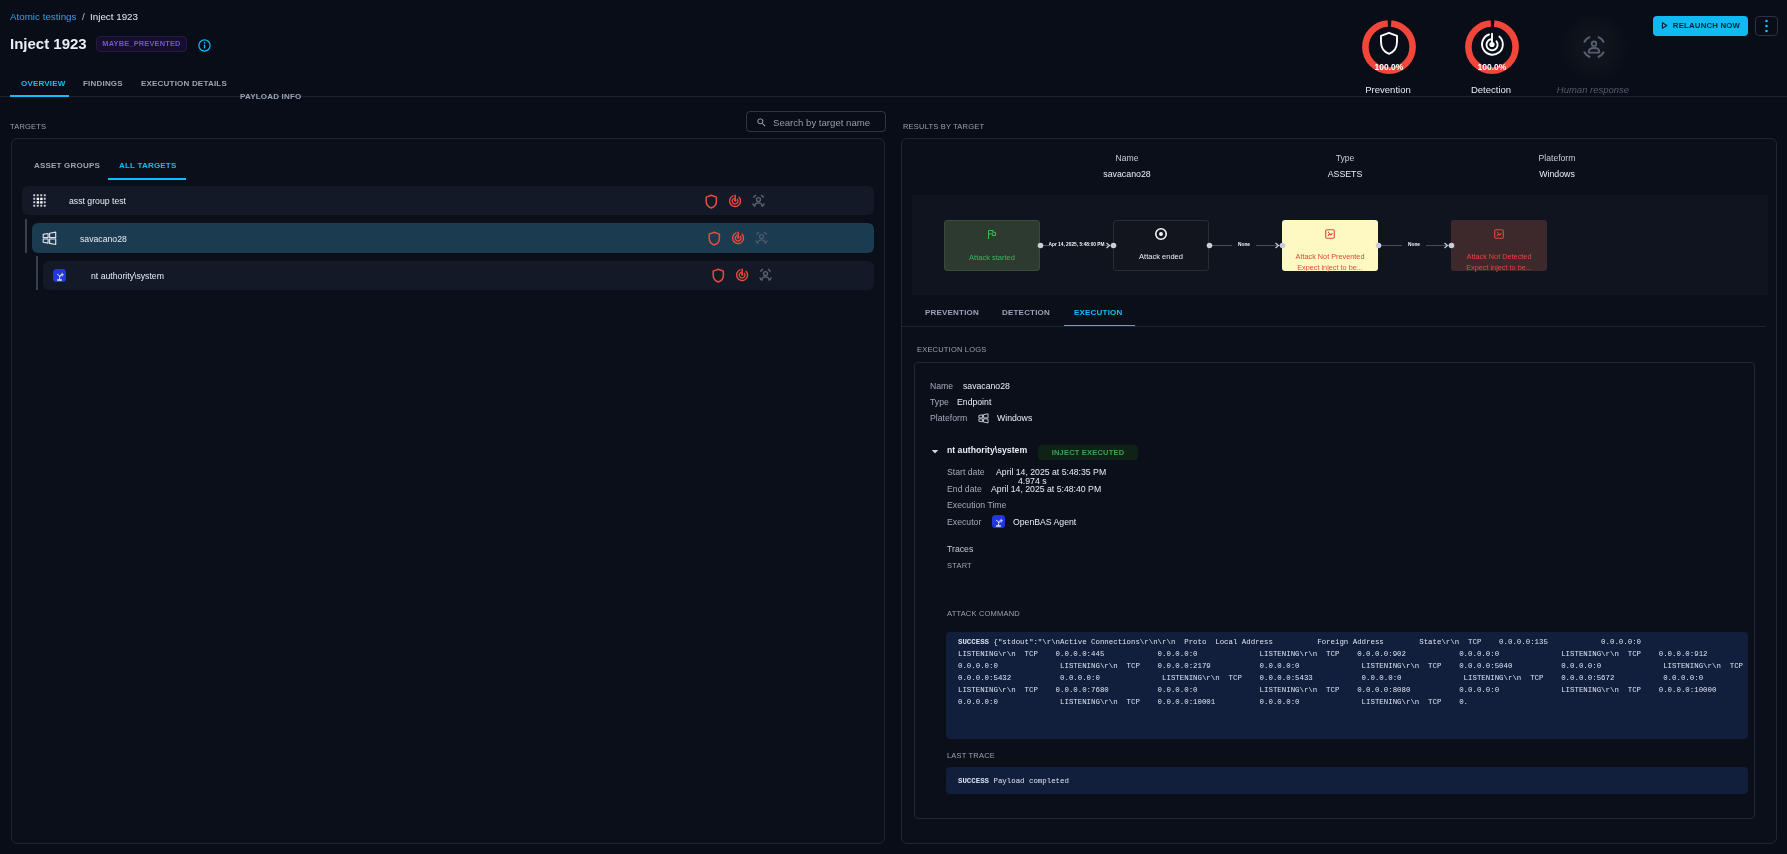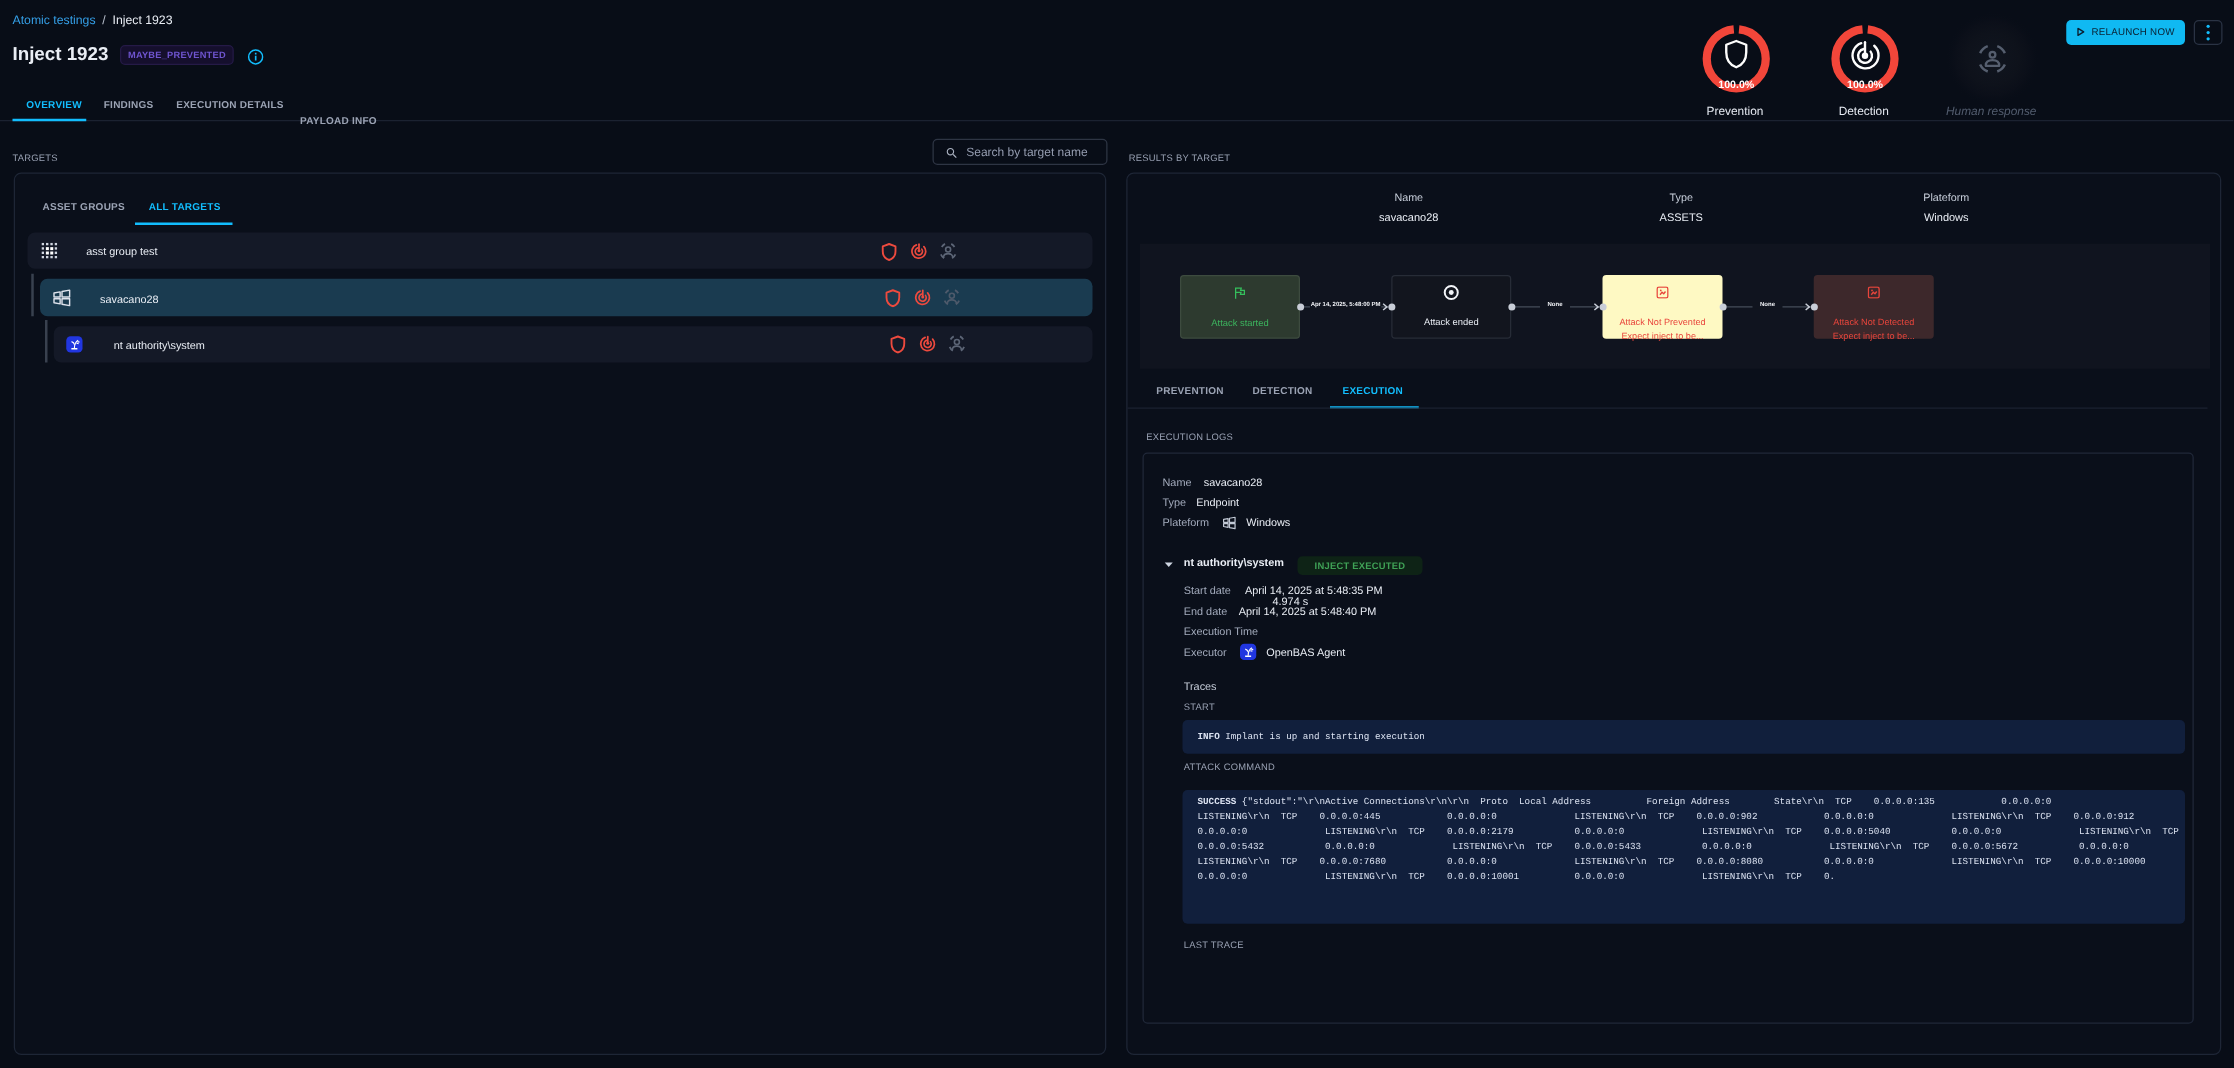--- a/index.html
+++ b/index.html
@@ -72,21 +72,21 @@
         <path d="M34.8 18.9 A 10.9 10.9 0 0 1 40.9 24.5"></path>
         <path d="M40.9 33.6 A 10.9 10.9 0 0 1 34.8 39.2"></path>
         <path d="M21.1 33.6 A 10.9 10.9 0 0 0 27.2 39.2"></path>
       </g>
     </g>
   </svg>
   <div class="abs" style="left:1318px;top:84px;width:140px;text-align:center;font-size:9.5px;color:#e6eaf2;">Prevention</div>
   <div class="abs" style="left:1421px;top:84px;width:140px;text-align:center;font-size:9.5px;color:#e6eaf2;">Detection</div>
   <div class="abs" style="left:1523px;top:84px;width:140px;text-align:center;font-size:9.5px;color:#525c6e;font-style:italic;">Human response</div>
 
-  <div class="abs" style="left:1653px;top:16px;width:95px;height:20px;background:#10b9f2;border-radius:4px;color:#0a2133;font-size:7.8px;font-weight:normal;letter-spacing:.2px;text-align:center;line-height:20px;white-space:nowrap;">
+  <div class="abs" style="left:1653px;top:16px;width:95px;height:20px;background:#10b9f2;border-radius:4px;color:#0a2133;font-size:7.8px;font-weight:bold;letter-spacing:.2px;text-align:center;line-height:20px;white-space:nowrap;">
     <svg width="7" height="7" viewBox="0 0 10 10" style="vertical-align:-0.5px;margin-right:5px;">
         <path d="M2 1 L8.5 5 L2 9 Z" fill="none" stroke="#0a2133" stroke-width="1.6" stroke-linejoin="round"></path>
       </svg>RELAUNCH NOW</div>
   <div class="abs" style="left:1755px;top:16px;width:23px;height:20px;border:1px solid #2a3344;border-radius:4px;">
     <svg width="21" height="18" viewBox="0 0 21 18">
         <g fill="#12bdfd">
           <circle cx="10.5" cy="4" r="1.3"></circle>
           <circle cx="10.5" cy="9" r="1.3"></circle>
           <circle cx="10.5" cy="14" r="1.3"></circle>
         </g>
@@ -328,27 +328,27 @@
           <path d="M6.6 6.8 C6.3 5.4 5.4 4.6 4.2 4.3"></path>
       <path d="M8.2 5.6 L9.9 5.9 M9 4.3 L10.6 4.7"></path>
           <path d="M4.1 10 H8.9" stroke-width="1.3"></path>
         </g>
       </svg>
   </div>
   <div class="abs fv" style="left:1013px;top:516.5px;">OpenBAS Agent</div>
 
   <div class="abs" style="left:947px;top:544px;font-size:8.7px;color:#c6cdd9;">Traces</div>
   <div class="abs lbl" style="left:947px;top:561px;">START</div>
-  <div class="logbox" style="top:576px;height:27px;">
-    <div class="mono" style="position:absolute;left:12px;top:8px;"><b>INFO</b> Implant is up and starting execution</div>
-  </div>
   <div class="abs lbl" style="left:947px;top:609px;">ATTACK COMMAND</div>
   <div class="logbox" style="top:632px;height:107px;">
     <div class="mono" style="position:absolute;left:12px;top:4px;"><b>SUCCESS</b> {"stdout":"\r\nActive Connections\r\n\r\n  Proto  Local Address          Foreign Address        State\r\n  TCP    0.0.0.0:135            0.0.0.0:0
 LISTENING\r\n  TCP    0.0.0.0:445            0.0.0.0:0              LISTENING\r\n  TCP    0.0.0.0:902            0.0.0.0:0              LISTENING\r\n  TCP    0.0.0.0:912
 0.0.0.0:0              LISTENING\r\n  TCP    0.0.0.0:2179           0.0.0.0:0              LISTENING\r\n  TCP    0.0.0.0:5040           0.0.0.0:0              LISTENING\r\n  TCP
 0.0.0.0:5432           0.0.0.0:0              LISTENING\r\n  TCP    0.0.0.0:5433           0.0.0.0:0              LISTENING\r\n  TCP    0.0.0.0:5672           0.0.0.0:0
 LISTENING\r\n  TCP    0.0.0.0:7680           0.0.0.0:0              LISTENING\r\n  TCP    0.0.0.0:8080           0.0.0.0:0              LISTENING\r\n  TCP    0.0.0.0:10000
 0.0.0.0:0              LISTENING\r\n  TCP    0.0.0.0:10001          0.0.0.0:0              LISTENING\r\n  TCP    0.</div>
   </div>
   <div class="abs lbl" style="left:947px;top:751px;">LAST TRACE</div>
+  <div class="logbox" style="top:767px;height:27px;">
+    <div class="mono" style="position:absolute;left:12px;top:8px;"><b>SUCCESS</b> Payload completed</div>
+  </div>
 
 </div>
 
 </body></html>

